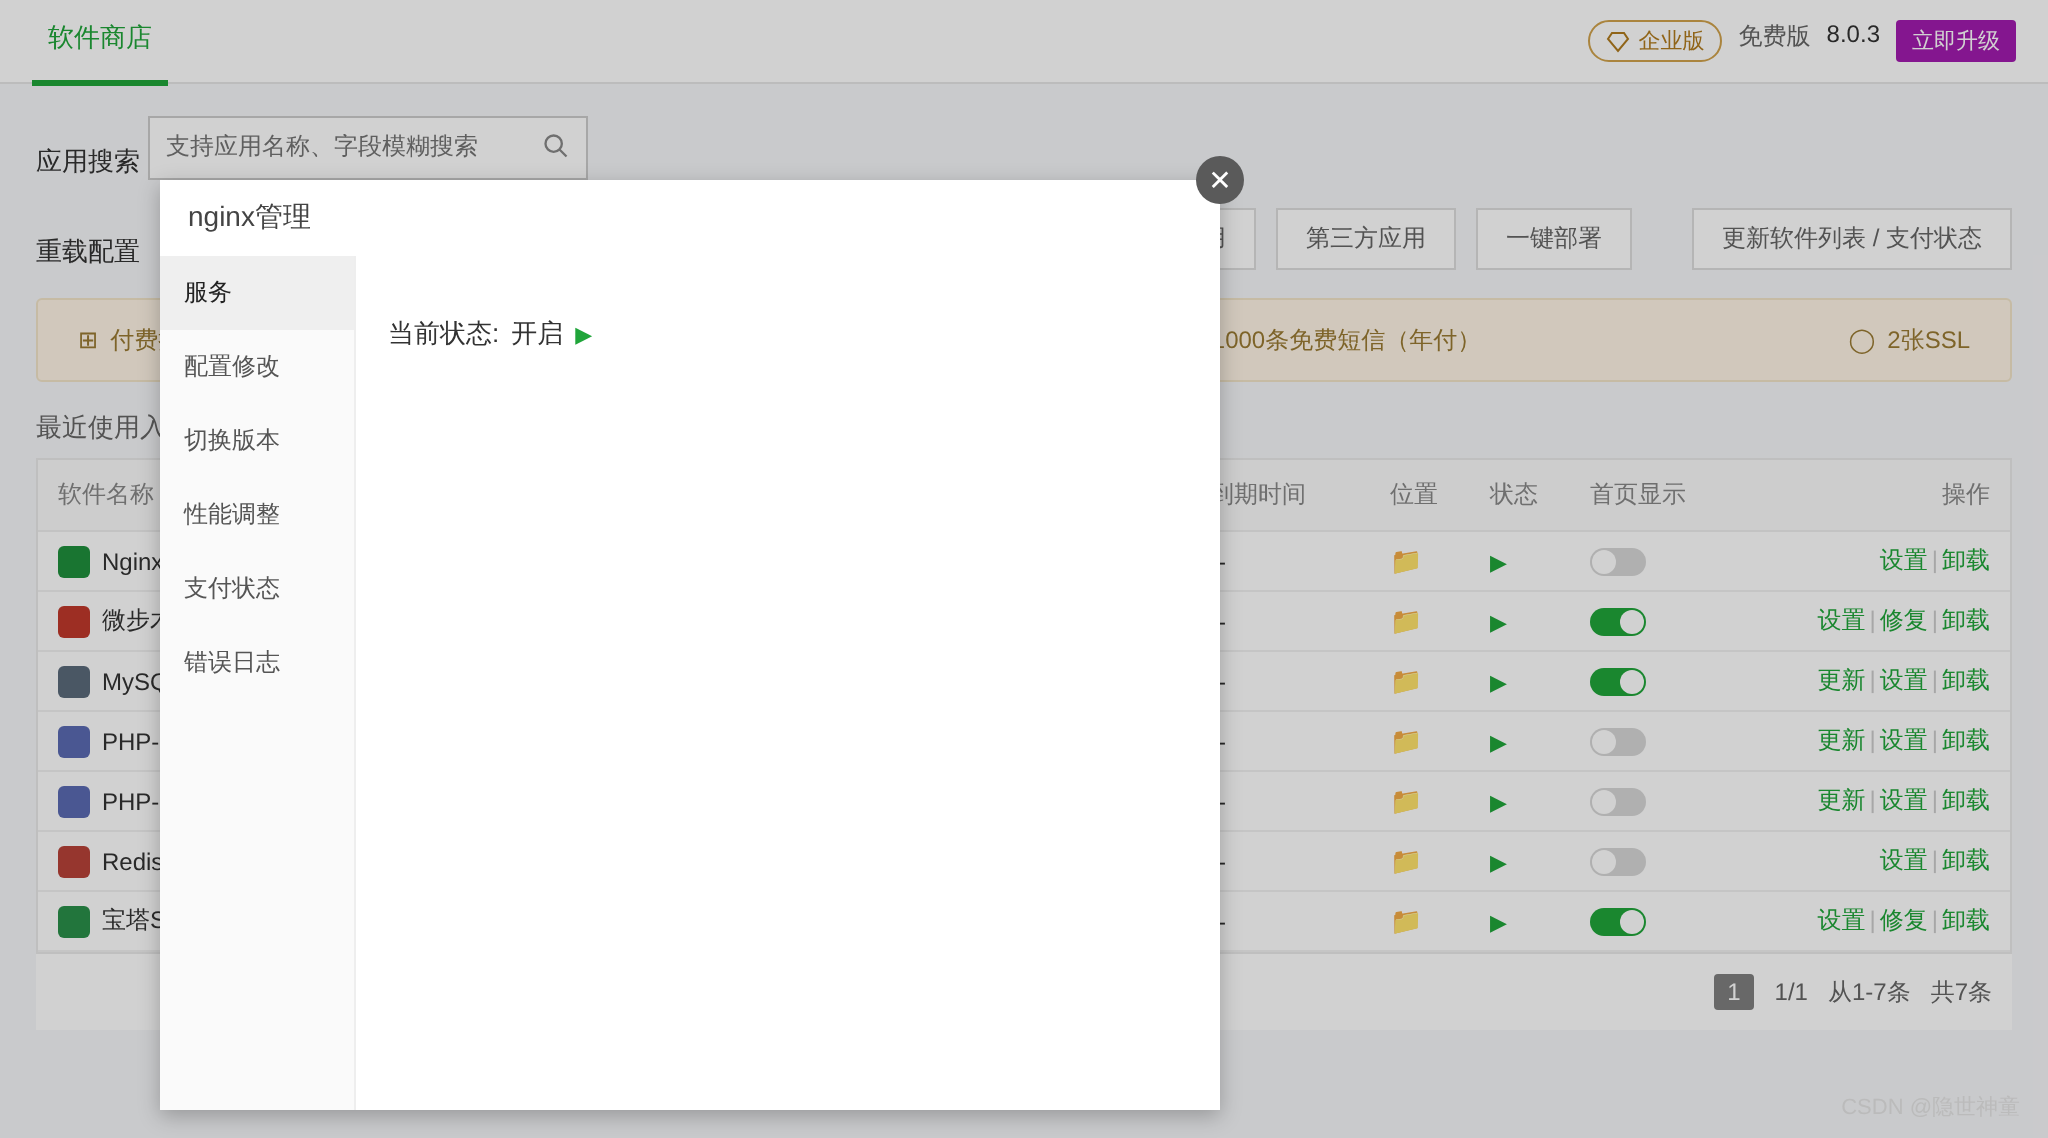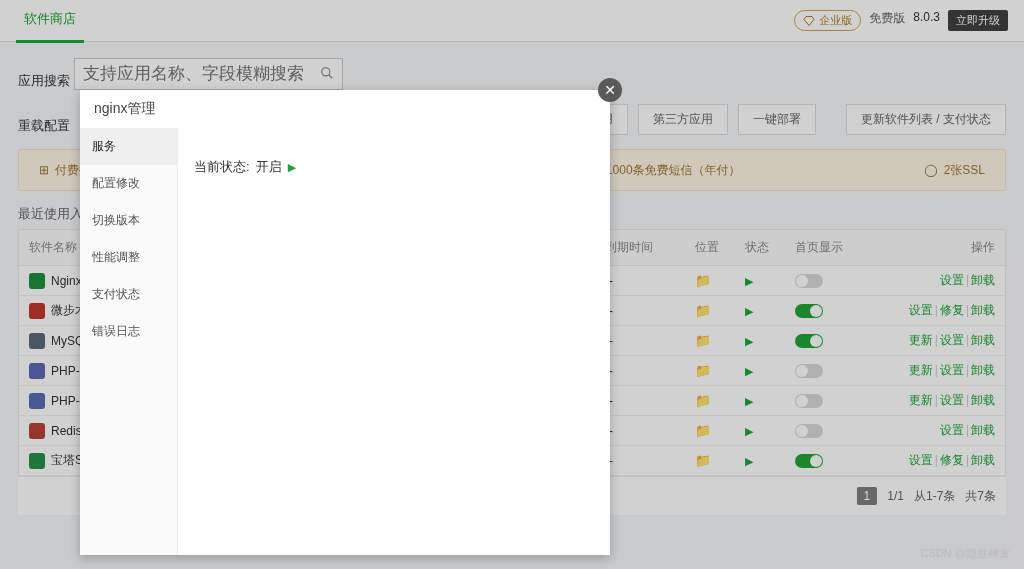--- a/index.html
+++ b/index.html
@@ -34,34 +34,34 @@
   }
   .topright { display:flex; gap:8px; }
   .bizbadge {
     border:1px solid #d0a24c; color:#b07b1e;
     border-radius:12px; padding:1px 8px; display:flex; align-items:center; gap:4px;
     font-size:11px;
   }
   .ver-chip { color:#666; }
   .vernum   { color:#333; }
   .upgrade-btn {
-    background:#404040; color:#fff; border-radius:2px;
+    background:#a21caf; color:#fff; border-radius:2px;
     padding:3px 8px; font-size:11px;
   }
 
   .page { padding: 16px 18px 0; }
   .row  { display:flex; align-items:flex-end; margin-bottom:14px; }
   .label { width:56px; font-size:13px; color:#333; }
   .searchwrap {
     flex:0 0 220px; display:flex; align-items:center;
     border:1px solid #ccc; background:#fff; height:32px;
   }
   .searchwrap input {
     border:none; outline:none; flex:1;
-    padding:0 8px; font-size:17px; color:#ec4899;
+    padding:0 8px; font-size:12px; color:#ec4899;font-family:Liberation Mono, monospace;
   }
   .searchwrap .sicon { width:30px; text-align:center; color:#888; font-size:14px;}
   .catbtn {
     background:#fff; border:1px solid #ddd; color:#666;
     padding:6px 14px; font-size:12px;
   }
   .refreshbtn{ margin-left:auto; }
 
   
   .banner {

